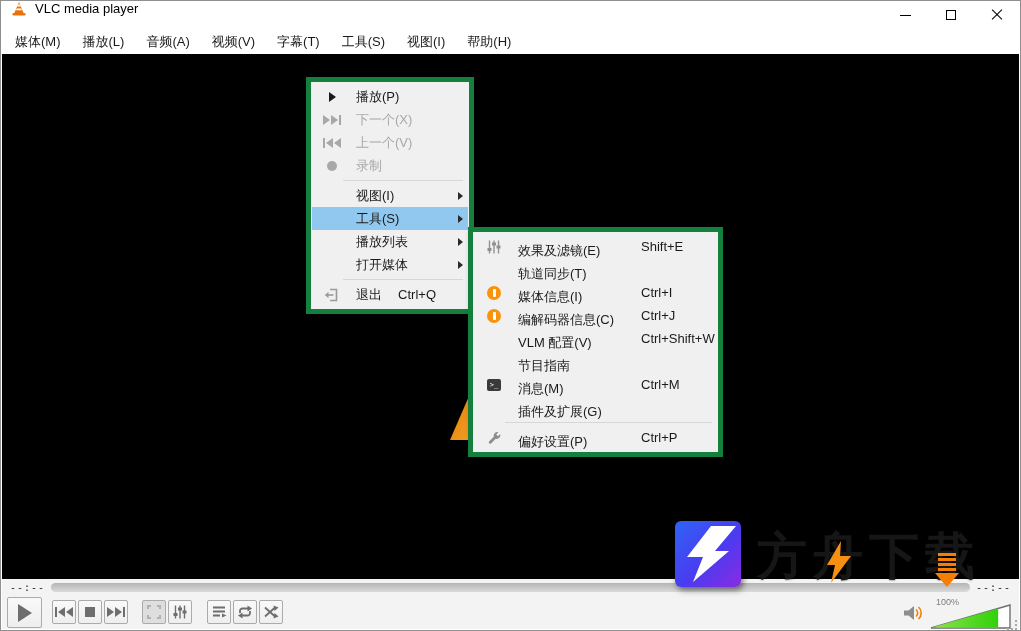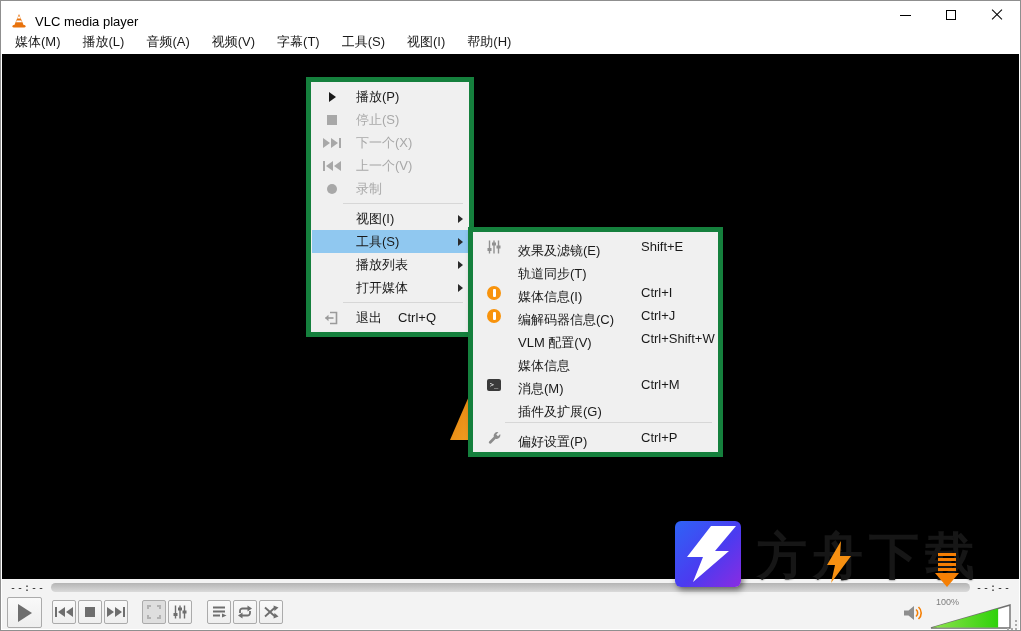--- a/index.html
+++ b/index.html
@@ -1,20 +1,20 @@
 <!DOCTYPE html>
 <html><head>
 <meta charset="utf-8">
 <style>
   * { margin:0; padding:0; box-sizing:border-box; }
   html,body { width:1021px; height:631px; background:#d0d0d0; font-family:"Liberation Sans","DejaVu Sans",sans-serif; }
   #window { position:relative; width:1021px; height:631px; background:#fff; border:1px solid #8f8f8f; overflow:hidden; }
 
   
-  #titlebar { position:relative; height:28px; background:#ffffff; display:flex; align-items:flex-end; }
+  #titlebar { position:relative; height:28px; background:#ffffff; display:flex; align-items:flex-start; }
   #app-icon { margin-left:10px; width:16px; height:16px; }
   #title-text { margin-left:8px; font-size:13px; color:#000; }
   #win-controls { position:absolute; right:0; top:0; height:28px; display:flex; }
   .win-btn { width:46px; height:28px; display:flex; align-items:center; justify-content:center; cursor:default; }
   .glyph-min { width:11px; height:1px; background:#000; }
   .glyph-max { width:10px; height:10px; border:1px solid #000; }
   .glyph-close { position:relative; width:12px; height:12px; }
   .glyph-close::before,.glyph-close::after { content:""; position:absolute; left:-1px; top:5px; width:14px; height:1px; background:#000; }
   .glyph-close::before { transform:rotate(45deg); }
   .glyph-close::after { transform:rotate(-45deg); }
@@ -160,30 +160,20 @@
           <span class="tri-r sm"></span>
         </span>
         <span class="mi-gap"></span>
         <span class="mi-label">播放(P)</span>
         <span class="mi-fill"></span>
         <span class="mi-shortcut"></span>
         <span class="mi-arrowcol"></span>
       </div>
       <div class="menu-row disabled">
         <span class="mi-icon">
-          <span class="sq"></span>
-        </span>
-        <span class="mi-gap"></span>
-        <span class="mi-label">停止(S)</span>
-        <span class="mi-fill"></span>
-        <span class="mi-shortcut"></span>
-        <span class="mi-arrowcol"></span>
-      </div>
-      <div class="menu-row disabled">
-        <span class="mi-icon">
           <span class="icon-row">
             <span class="tri-r sm"></span>
             <span class="tri-r sm"></span>
             <span class="vbar"></span>
           </span>
         </span>
         <span class="mi-gap"></span>
         <span class="mi-label">下一个(X)</span>
         <span class="mi-fill"></span>
         <span class="mi-shortcut"></span>
@@ -315,21 +305,21 @@
       </div>
       <div class="menu-row">
         <span class="mi-icon"></span>
         <span class="mi-gap"></span>
         <span class="mi-label">VLM 配置(V)</span>
         <span class="mi-shortcut">Ctrl+Shift+W</span>
       </div>
       <div class="menu-row">
         <span class="mi-icon"></span>
         <span class="mi-gap"></span>
-        <span class="mi-label">媒体信息</span>
+        <span class="mi-label">节目指南</span>
         <span class="mi-shortcut"></span>
       </div>
       <div class="menu-row">
         <span class="mi-icon">
           <span class="term-badge">&gt;_</span>
         </span>
         <span class="mi-gap"></span>
         <span class="mi-label">消息(M)</span>
         <span class="mi-shortcut">Ctrl+M</span>
       </div>

